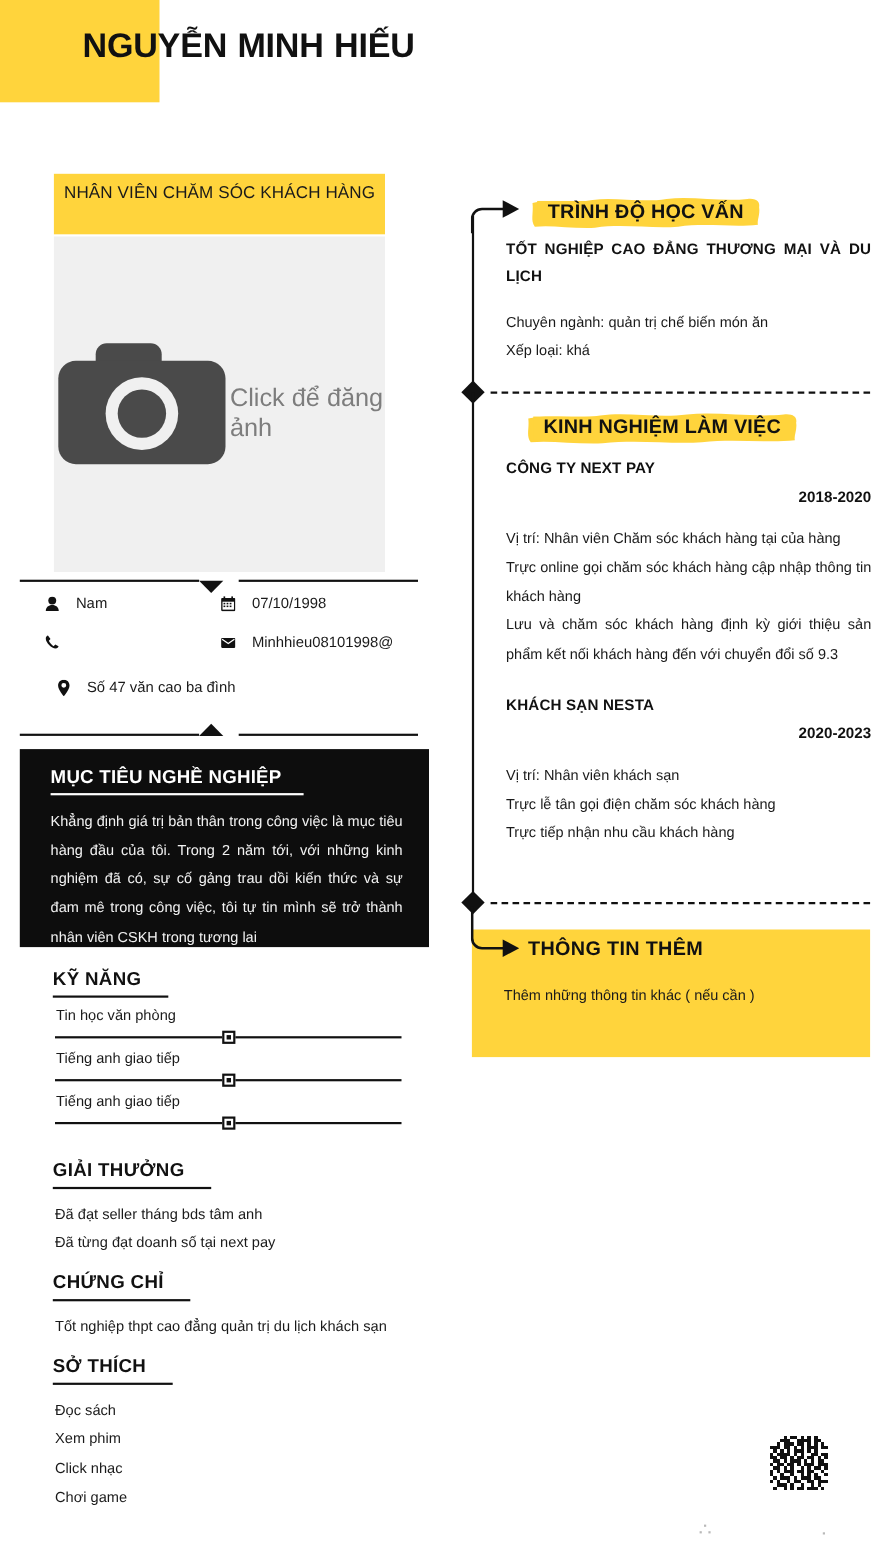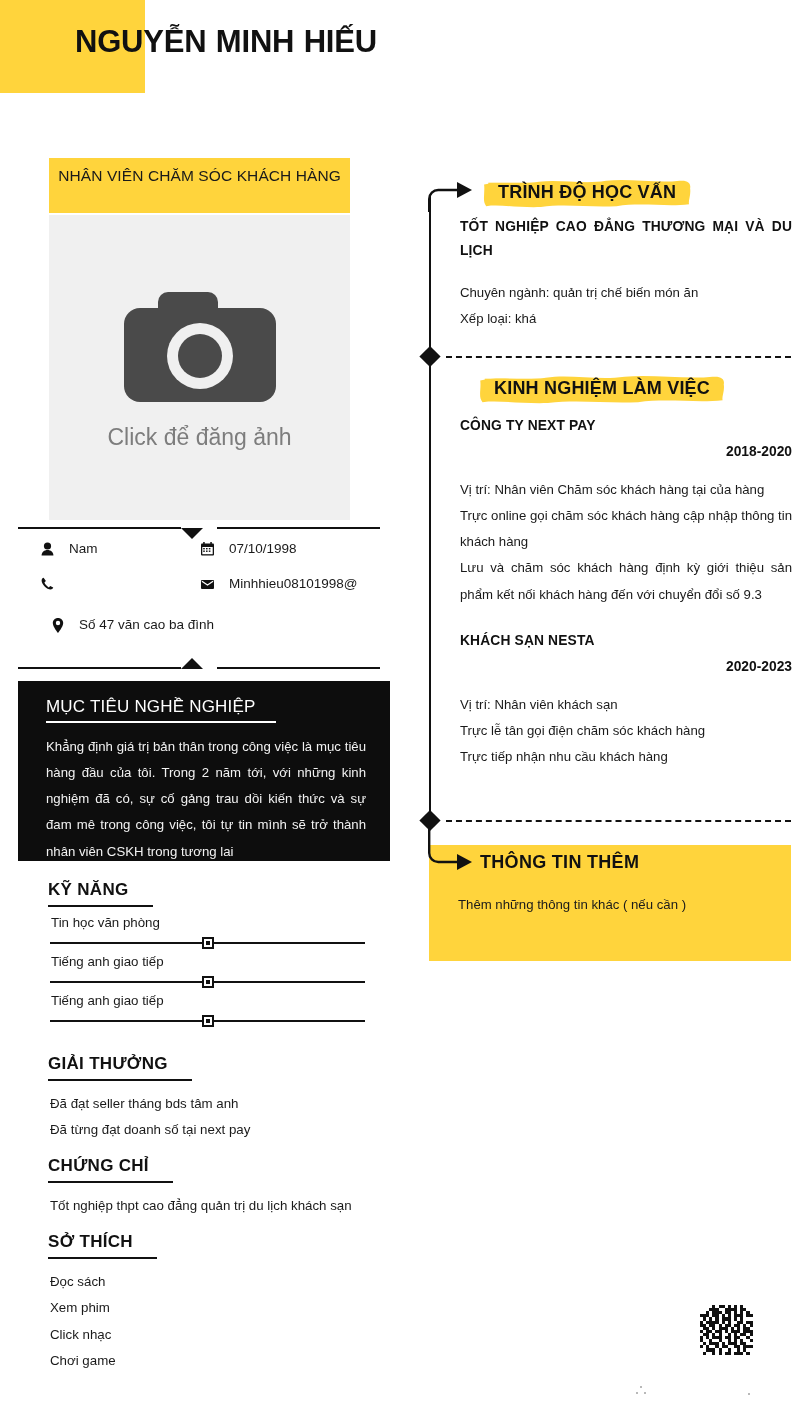--- a/index.html
+++ b/index.html
@@ -62,21 +62,21 @@
     color: #1a1a1a;
     letter-spacing: 0.1px;
   }
 
   .photo-box {
     position: absolute;
     left: 49px; top: 215px;
     width: 301px; height: 305px;
     background: #f0f0f0;
     display: flex;
-    flex-direction: column;
+    flex-direction: row;
     align-items: center;
     justify-content: center;
     cursor: pointer;
   }
   .cam-icon { width: 160px; height: 122px; }
   .photo-caption {
     margin-top: 14px;
     font-size: 23px;
     color: #7d7d7d;
   }
@@ -139,21 +139,21 @@
   .objective {
     position: absolute;
     left: 18px; top: 681px;
     width: 372px; height: 180px;
     background: #0d0d0d;
     padding: 16px 24px 0 28px;
     color: #ffffff;
   }
   .obj-title {
     font-size: 17px;
-    font-weight: normal;
+    font-weight: bold;
     letter-spacing: 0.2px;
     display: inline-block;
     padding-bottom: 4px;
     border-bottom: 2.5px solid #ffffff;
     padding-right: 20px;
   }
   .obj-body {
     margin-top: 11px;
     font-size: 13.2px;
     line-height: 1.98;

